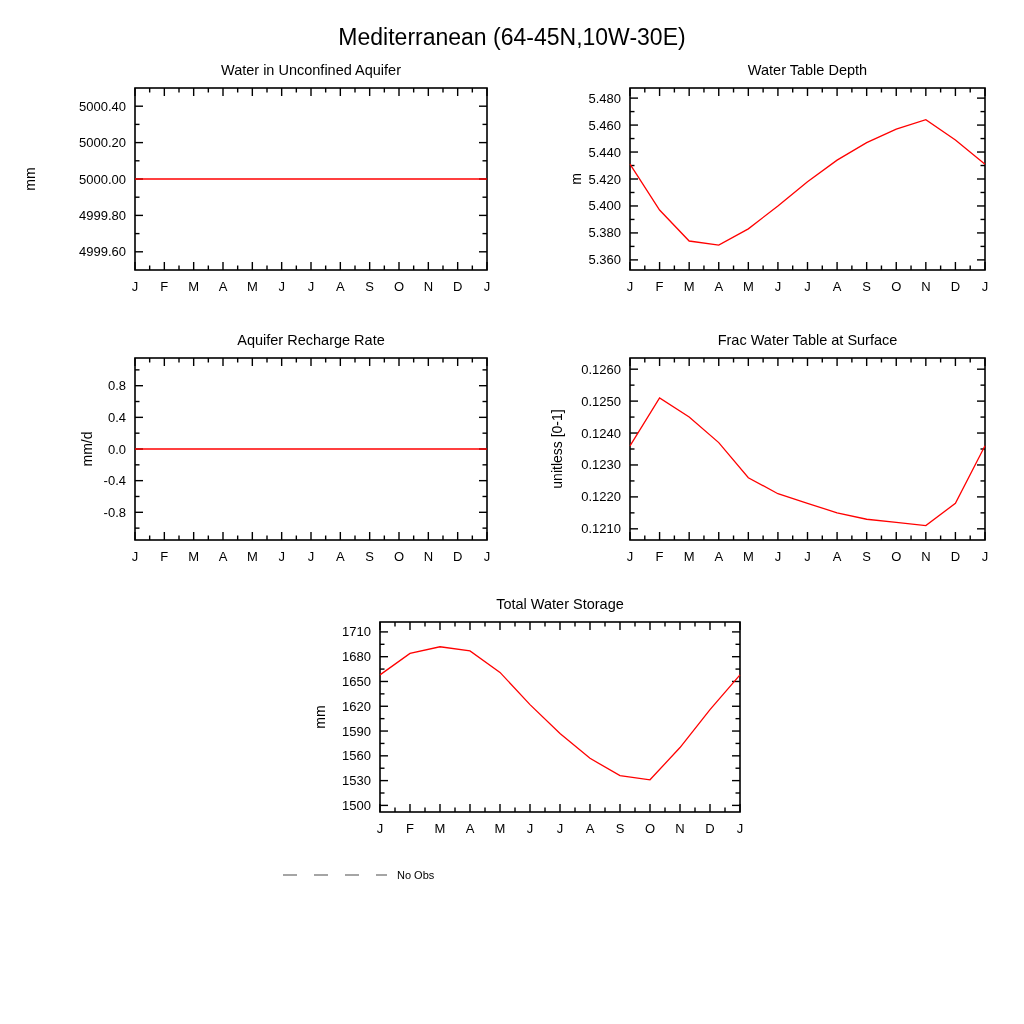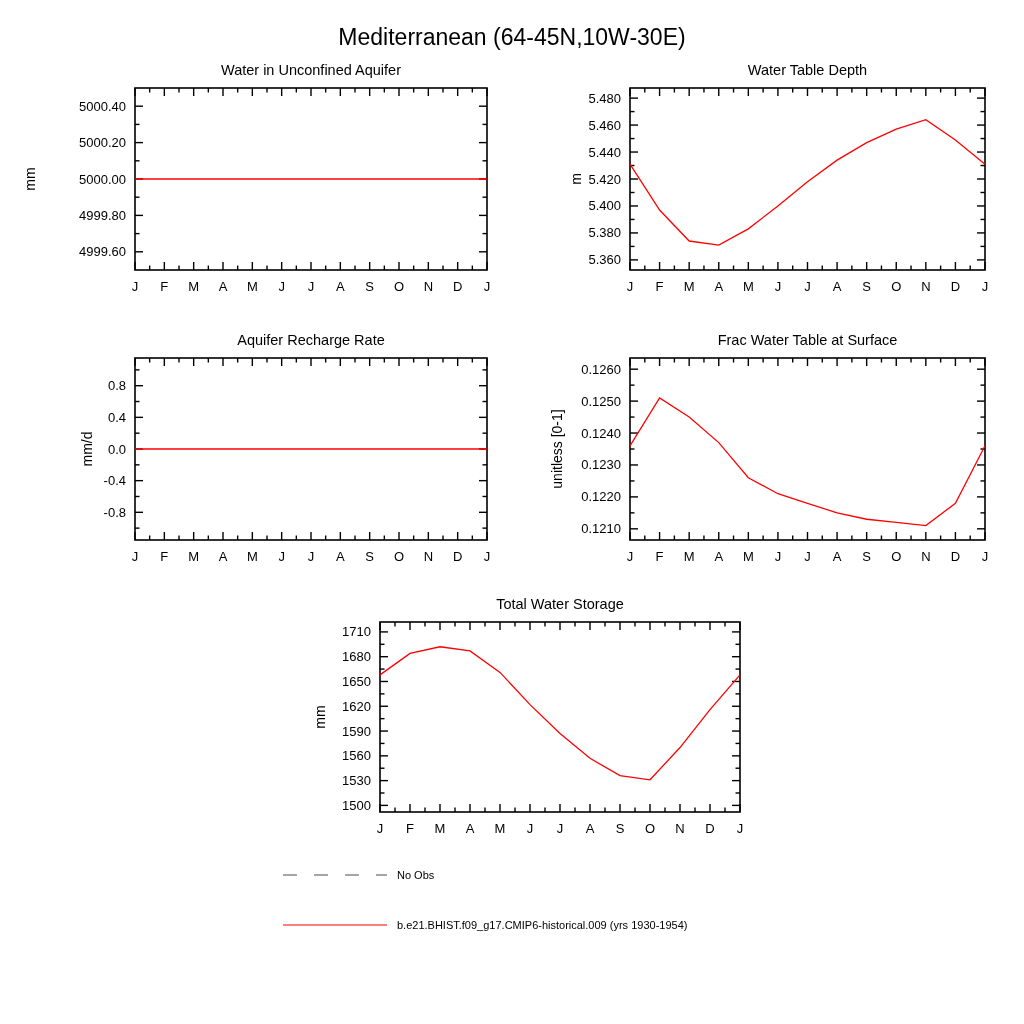--- a/index.html
+++ b/index.html
@@ -537,20 +537,14 @@
       <text x="75" y="131" text-anchor="middle" transform="rotate(-90 75 131)" class="axis-label">mm</text>
     </svg>
 
   <div class="legend-row lr1">
     <svg class="legend-swatch" width="104" height="14">
       <line x1="0" y1="7" x2="104" y2="7" stroke-width="1.4" stroke-dasharray="14 17" stroke="#888888"></line>
     </svg>
     <span class="legend-label">No Obs</span>
   </div>
 
-  <div class="legend-row lr2">
-    <svg class="legend-swatch" width="104" height="14">
-      <line x1="0" y1="7" x2="104" y2="7" stroke-width="1.2" stroke="#ff0000"></line>
-    </svg>
-    <span class="legend-label">b.e21.BHIST.f09_g17.CMIP6-historical.009 (yrs 1930-1954)</span>
-  </div>
 
 </div>
 
 </body></html>

